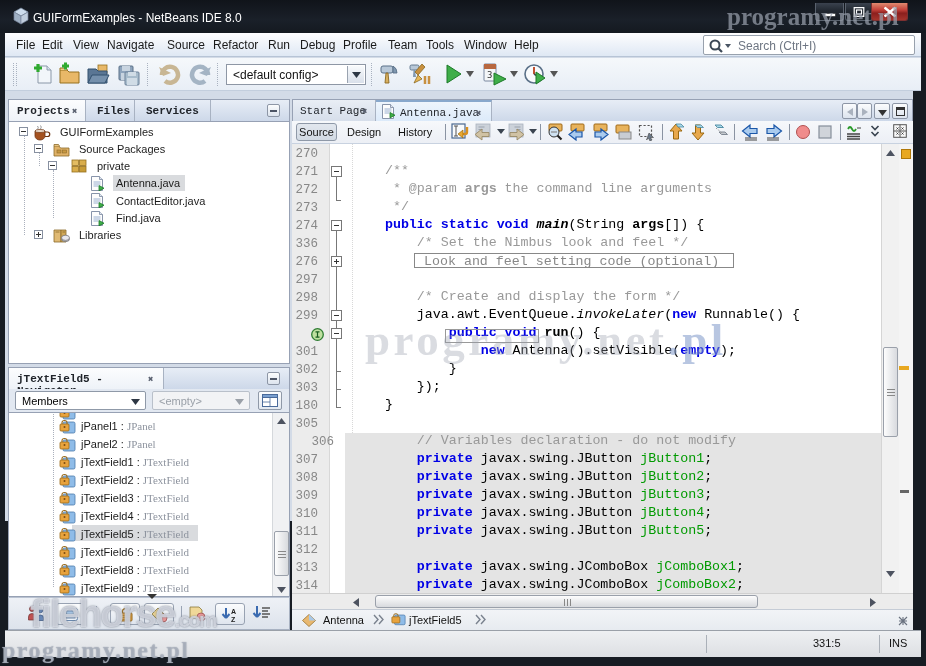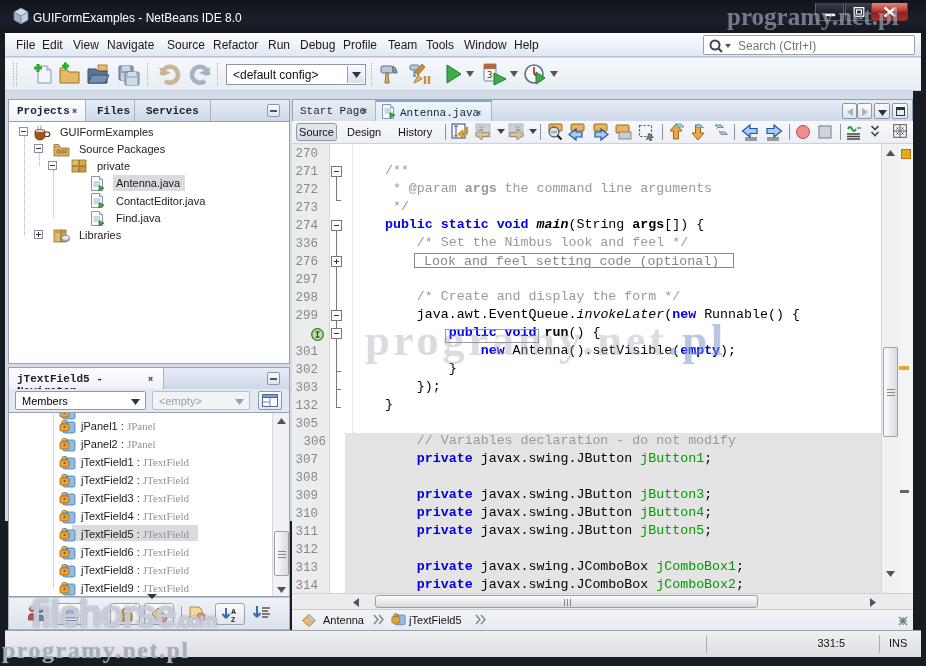--- a/index.html
+++ b/index.html
@@ -575,23 +575,23 @@
 <div class="ln" style="left:0;top:55px">273</div>
 <div class="ln" style="left:0;top:73px">274</div>
 <div class="ln" style="left:0;top:91px">336</div>
 <div class="ln" style="left:0;top:109px">276</div>
 <div class="ln" style="left:0;top:127px">297</div>
 <div class="ln" style="left:0;top:145px">298</div>
 <div class="ln" style="left:0;top:163px">299</div>
 <div class="ln" style="left:0;top:199px">301</div>
 <div class="ln" style="left:0;top:217px">302</div>
 <div class="ln" style="left:0;top:235px">303</div>
-<div class="ln" style="left:0;top:253px">132</div>
+<div class="ln" style="left:0;top:253px">180</div>
 <div class="ln" style="left:0;top:271px">305</div>
-<div class="ln" style="left:8px;top:289px">306</div>
+<div class="ln" style="left:16px;top:289px">306</div>
 <div class="ln" style="left:0;top:307px">307</div>
 <div class="ln" style="left:0;top:325px">308</div>
 <div class="ln" style="left:0;top:343px">309</div>
 <div class="ln" style="left:0;top:361px">310</div>
 <div class="ln" style="left:0;top:379px">311</div>
 <div class="ln" style="left:0;top:397px">312</div>
 <div class="ln" style="left:0;top:415px">313</div>
 <div class="ln" style="left:0;top:433px">314</div>
 <svg style="position:absolute;left:19px;top:184px" width="13" height="13" viewBox="0 0 13 13">
         <circle cx="6.5" cy="6.5" r="5.8" fill="#bfe0a0" stroke="#2e7d32" stroke-width="1.3"></circle>
@@ -628,20 +628,21 @@
 <div class="cl" style="left:61px;top:90px"><span class="cm">        /* Set the Nimbus look and feel */</span></div>
 <div class="cl" style="left:61px;top:144px"><span class="cm">        /* Create and display the form */</span></div>
 <div class="cl" style="left:61px;top:162px">        java.awt.EventQueue.<i>invokeLater</i>(<span class="kw">new</span> Runnable() {</div>
 <div class="cl" style="left:61px;top:180px">            <span class="kw">public void</span> <b>run</b>() {</div>
 <div class="cl" style="left:61px;top:198px">                <span class="kw">new</span> Antenna().setVisible(<span class="kw">empty</span>);</div>
 <div class="cl" style="left:61px;top:216px">            }</div>
 <div class="cl" style="left:61px;top:234px">        });</div>
 <div class="cl" style="left:61px;top:252px">    }</div>
 <div class="cl" style="left:61px;top:288px"><span class="cm">        // Variables declaration - do not modify</span></div>
 <div class="cl" style="left:61px;top:306px">        <span class="kw">private</span> javax.swing.JButton <span class="fld">jButton1</span>;</div>
+<div class="cl" style="left:61px;top:324px">        <span class="kw">private</span> javax.swing.JButton <span class="fld">jButton2</span>;</div>
 <div class="cl" style="left:61px;top:342px">        <span class="kw">private</span> javax.swing.JButton <span class="fld">jButton3</span>;</div>
 <div class="cl" style="left:61px;top:360px">        <span class="kw">private</span> javax.swing.JButton <span class="fld">jButton4</span>;</div>
 <div class="cl" style="left:61px;top:378px">        <span class="kw">private</span> javax.swing.JButton <span class="fld">jButton5</span>;</div>
 <div class="cl" style="left:61px;top:414px">        <span class="kw">private</span> javax.swing.JComboBox <span class="fld">jComboBox1</span>;</div>
 <div class="cl" style="left:61px;top:432px">        <span class="kw">private</span> javax.swing.JComboBox <span class="fld">jComboBox2</span>;</div>
 <div style="position:absolute;left:122px;top:109px;width:320px;height:15px;border:1px solid #888;background:#fff">
         <span style="position:absolute;left:9px;top:0px;height:15px;line-height:15px;font-family:'Liberation Mono',monospace;font-size:13.3px;color:#888;white-space:pre">Look and feel setting code (optional)</span>
       </div>
 <div style="position:absolute;left:153px;top:185px;width:94px;height:14px;border:1px solid #999"></div>
 <div style="position:absolute;left:589px;top:0;width:18px;height:449px;background:#f1f1f1;border-left:1px solid #d5d5d5">
@@ -696,21 +697,21 @@
       </svg>
 <svg style="position:absolute;left:606px;top:6px" width="10" height="10">
         <path d="M1 1 L9 9 M9 1 L1 9 M1 5 h8 M5 1 v8" stroke="#6a7280" stroke-width="1.1"></path>
       </svg>
 </div>
   <div class="abs" style="left:908px;top:58px;width:8px;height:539px;background:#171c23"></div>
 
   <div class="abs" id="statusbar" style="left:0;top:597px;width:916px;height:27px;background:linear-gradient(#eef0f2,#dddfe3);border-top:1px solid #9aa0a8">
     <div class="abs" style="left:701px;top:4px;height:18px;border-left:1px solid #aab0b8"></div>
     <div class="abs" style="left:874px;top:4px;height:18px;border-left:1px solid #aab0b8"></div>
-    <div class="abs" style="left:780px;width:60px;text-align:right;font-size:11px;color:#111;top:6px">331:5</div>
+    <div class="abs" style="left:808px;width:60px;font-size:11px;color:#111;top:6px">331:5</div>
     <div class="abs" style="left:884px;top:6px;font-size:11px;color:#111">INS</div>
   </div>
 </div>
 
 <div class="wm" style="left:727px;top:3px;font-size:25px;color:rgba(152,160,172,0.72)">programy.net.pl</div>
 <div class="wm" style="left:365px;top:314px;font-size:45px;letter-spacing:3.5px;color:rgba(148,155,170,0.35)">programy.net<span style="color:rgba(125,152,200,0.55)">.pl</span></div>
 <div class="wm" style="left:30px;top:592px;font-size:39px;font-family:'Liberation Sans',sans-serif;font-weight:bold;color:rgba(228,232,240,0.72);text-shadow:0 0 2px rgba(110,118,132,0.95);letter-spacing:-2px">filehorse<span style="font-size:21px">.com</span></div>
 <div class="wm" style="left:2px;top:637px;font-size:24px;letter-spacing:1.5px;color:rgba(205,212,222,0.5);text-shadow:0 0 1px #7e8694">programy.net.pl</div>
 
 </body></html>

